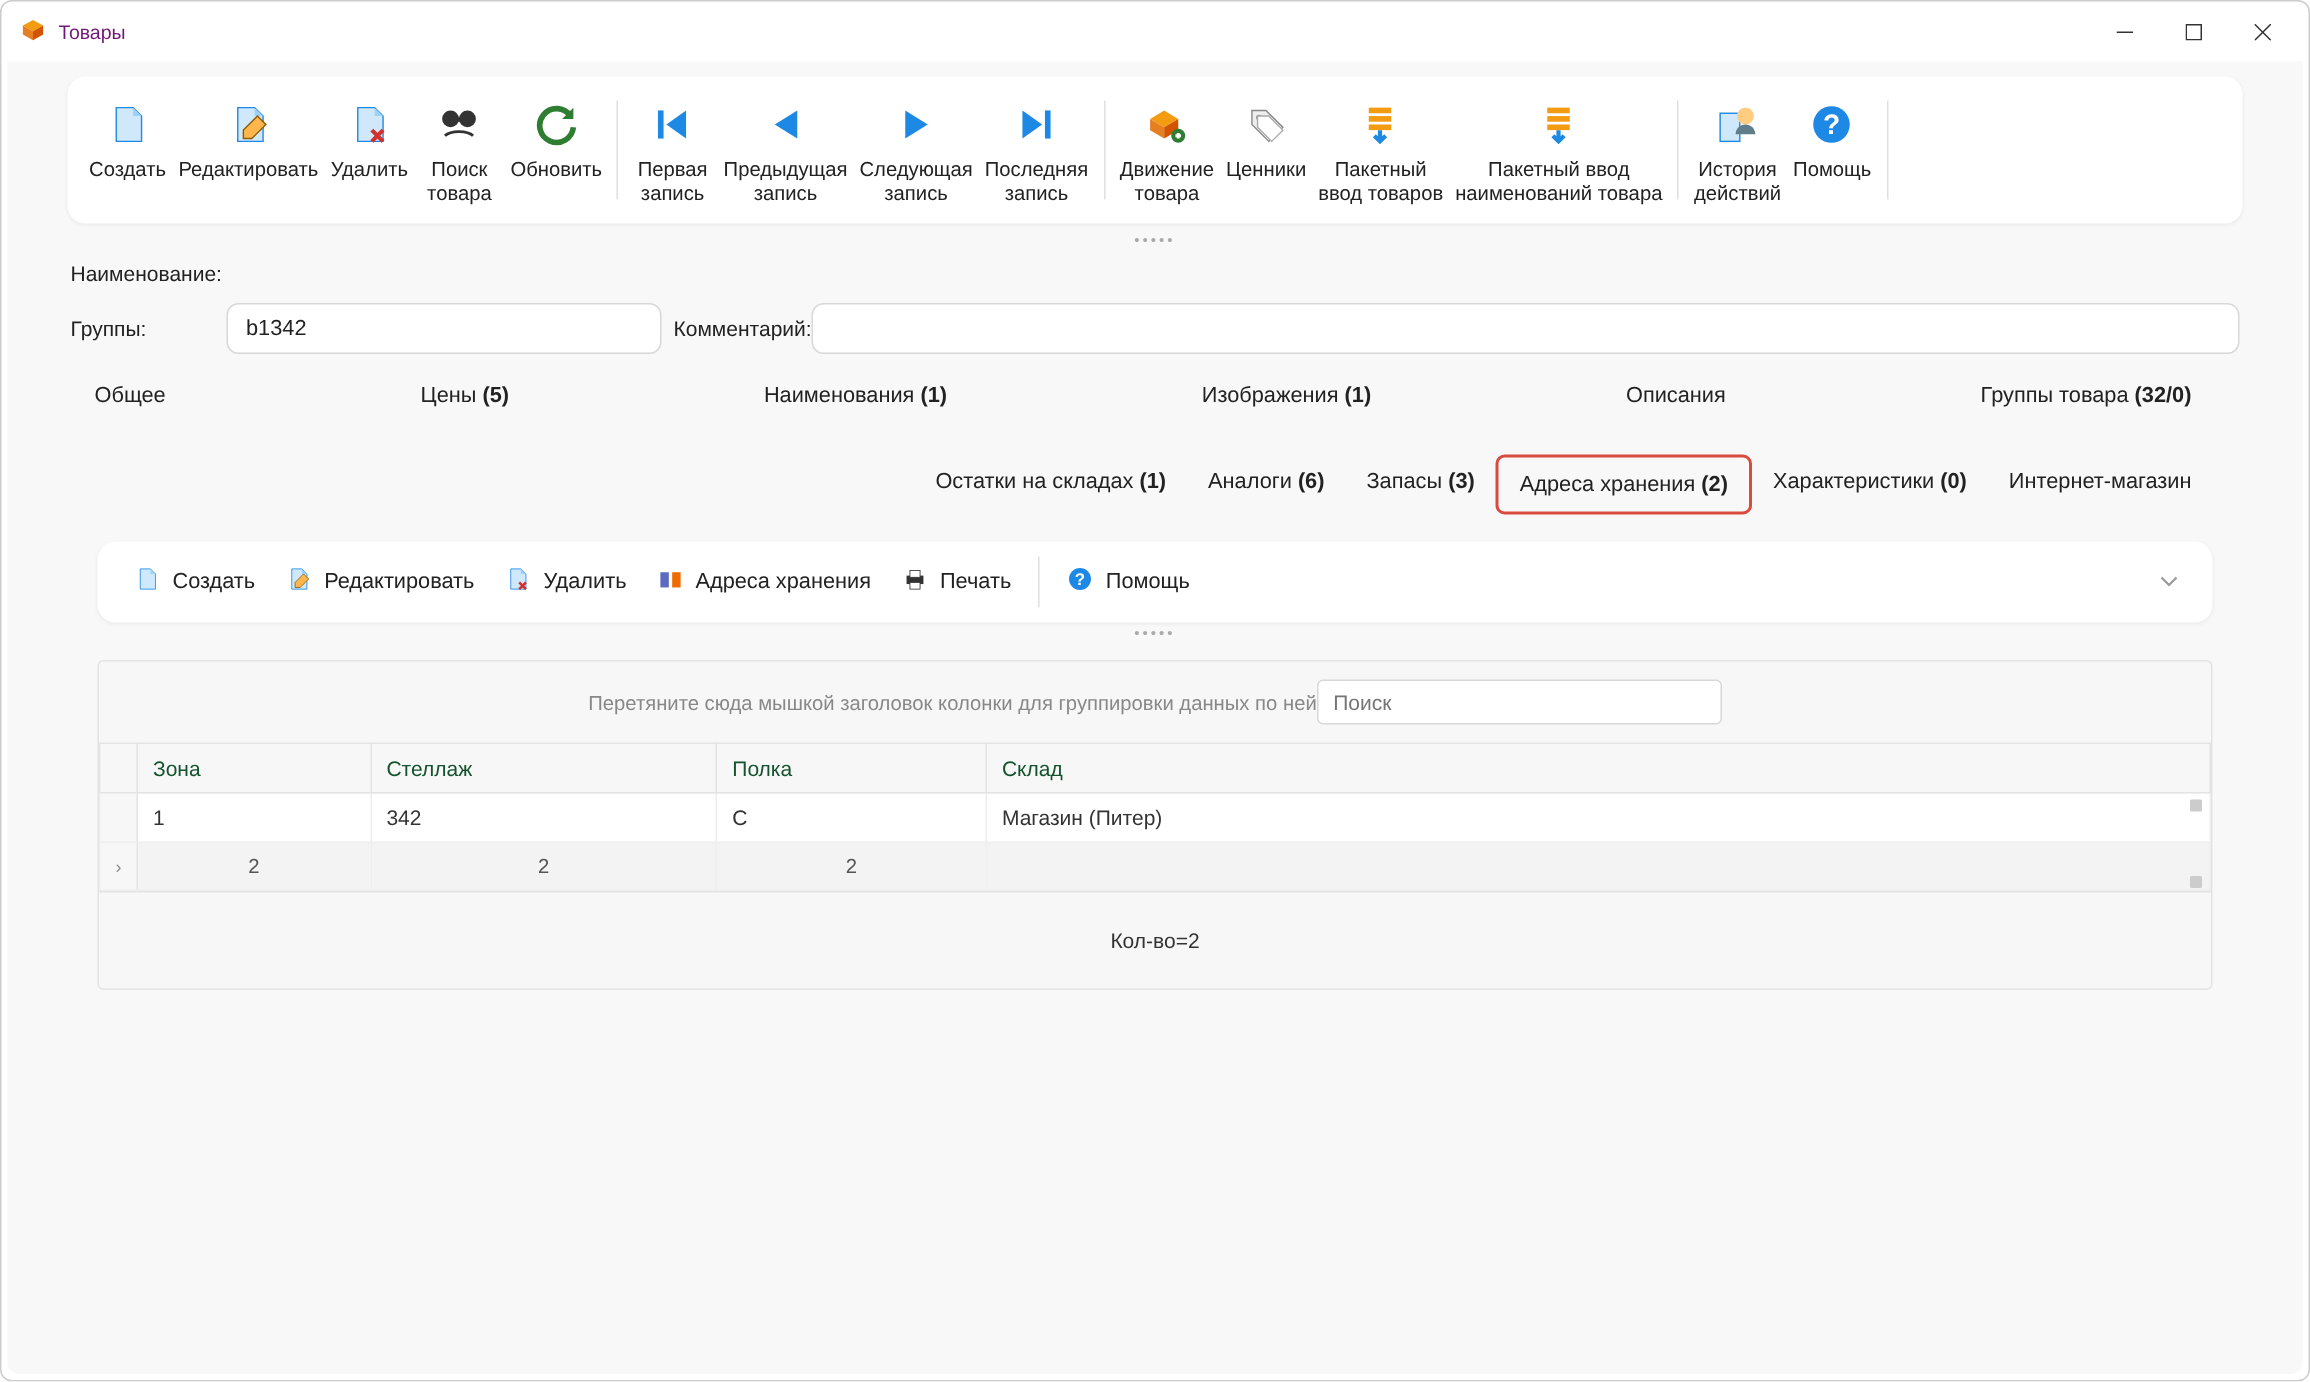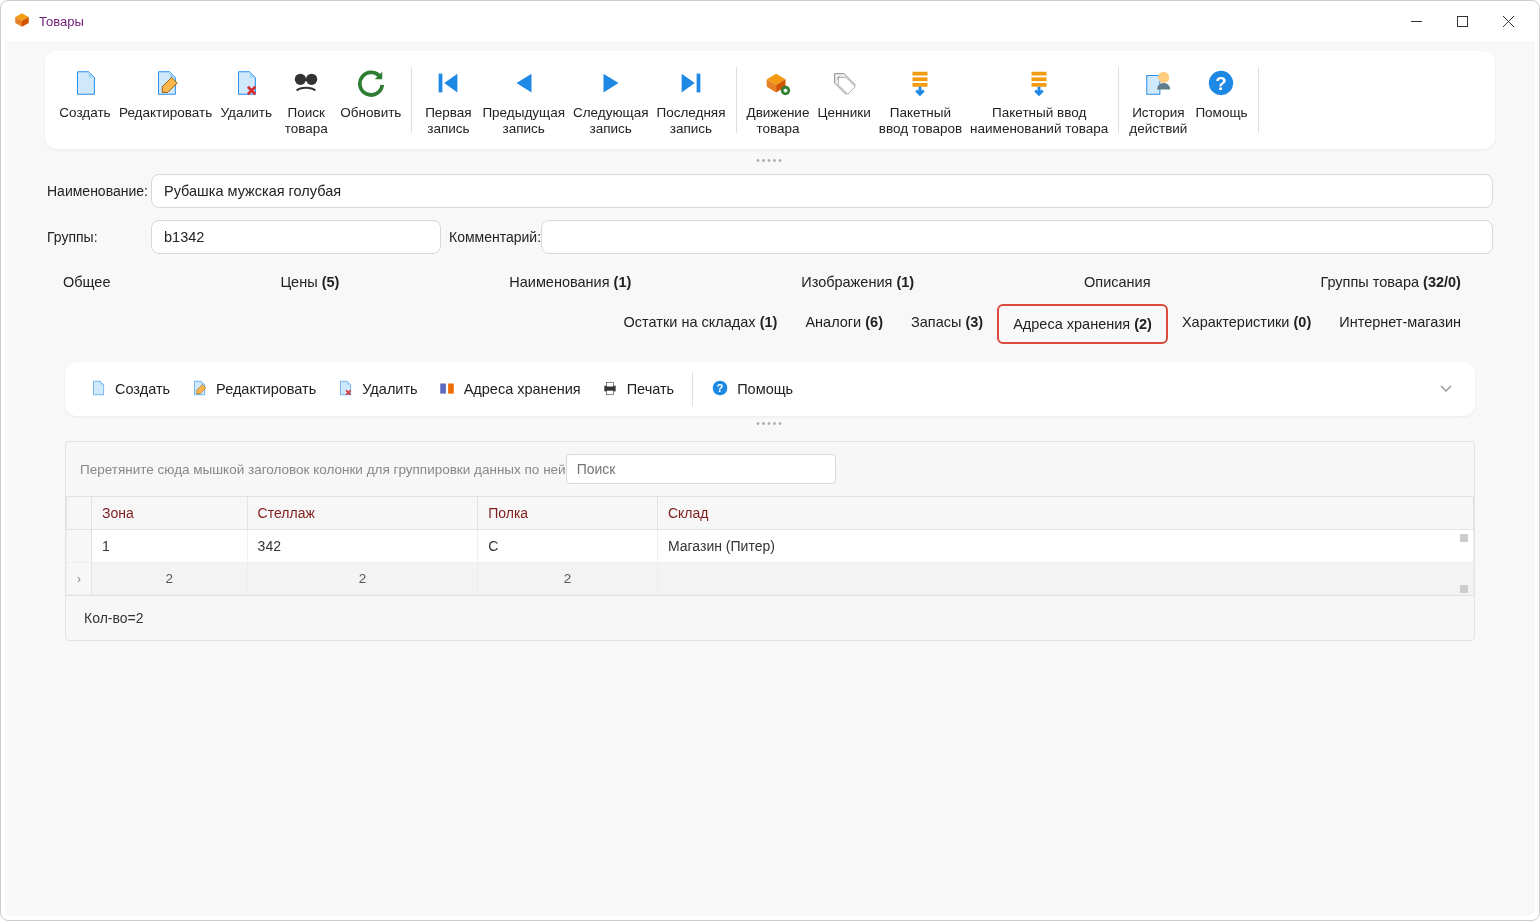--- a/index.html
+++ b/index.html
@@ -89,21 +89,21 @@
     }
     .input-name { flex: 1; }
     .input-article { width: 290px; }
     .input-comment { flex: 1; }
     .label-comment { width: auto; margin-left: 8px; }
 
     .tabs {
       display: flex;
       flex-wrap: wrap;
       padding: 4px 20px 0 20px;
-      gap: 0;
+      gap: 17px;
       flex-direction: column;
     }
     .tab {
       padding: 10px 14px;
       font-size: 14.5px;
       color: #222;
       cursor: pointer;
       white-space: nowrap;
       border-radius: 6px;
     }
@@ -147,21 +147,21 @@
 
     .grid-panel {
       margin-top: 10px;
       background: #f7f7f8;
       border: 1px solid #e3e3e3;
       border-radius: 4px;
     }
     .grid-group-hint {
       display: flex;
       align-items: center;
-      justify-content: flex-start;
+      justify-content: center;
       padding: 12px 14px;
       color: #888;
       font-size: 13.5px;
     }
     .grid-search {
       border: 1px solid #d8d8d8;
       border-radius: 4px;
       padding: 6px 10px;
       width: 270px;
       font-size: 14px;
@@ -170,41 +170,41 @@
     }
     .grid-table {
       width: 100%;
       border-collapse: collapse;
       background: #fff;
     }
     .grid-table th {
       text-align: left;
       font-weight: 400;
       font-size: 14px;
-      color: #7f1d1d;
+      color: #14532d;
       padding: 8px 10px;
       border: 1px solid #e3e3e3;
       background: #f7f7f8;
     }
     .grid-table td {
       padding: 8px 10px;
       border: 1px solid #eee;
       font-size: 14px;
       color: #333;
     }
     .grid-table th.expand-col, .grid-table td.expand-col { width: 24px; background:#f7f7f8; border-right:1px solid #e3e3e3; text-align:center; color:#888; font-size:12px;}
     .summary-row td {
       background: #f3f3f4;
       text-align: center;
       color: #555;
       font-size: 13.5px;
     }
     .grid-footer {
-      padding: 14px 18px;
-      text-align: left;
+      padding: 24px 18px;
+      text-align: center;
       color: #333;
       font-size: 14px;
       border-top: 1px solid #e3e3e3;
     }
     .scroll-dot { position:absolute; right:6px; width:8px; height:8px; background:#ccc; border-radius:1px;}
   </style>
 </head>
 <body>
 
 <div class="window">
@@ -404,21 +404,20 @@
                  <span class="tb-label">Помощь</span>
           </div>
           <div class="tb-sep"></div>
         </div>
     </div>
 
     <div class="splitter-dots">•••••</div>
 
     <div class="form-row">
       <div class="form-label">Наименование:</div>
-      <input class="form-input input-name" value="Рубашка мужская голубая" style="">
     </div>
     <div class="form-row">
       <div class="form-label">Группы:</div>
       <input class="form-input input-article" value="b1342" style="">
       <div class="form-label label-comment">Комментарий:</div>
       <input class="form-input input-comment" value="" style="">
     </div>
 
     <div class="tabs">
       <div class="tabs-row1" id="tabs-row1">

